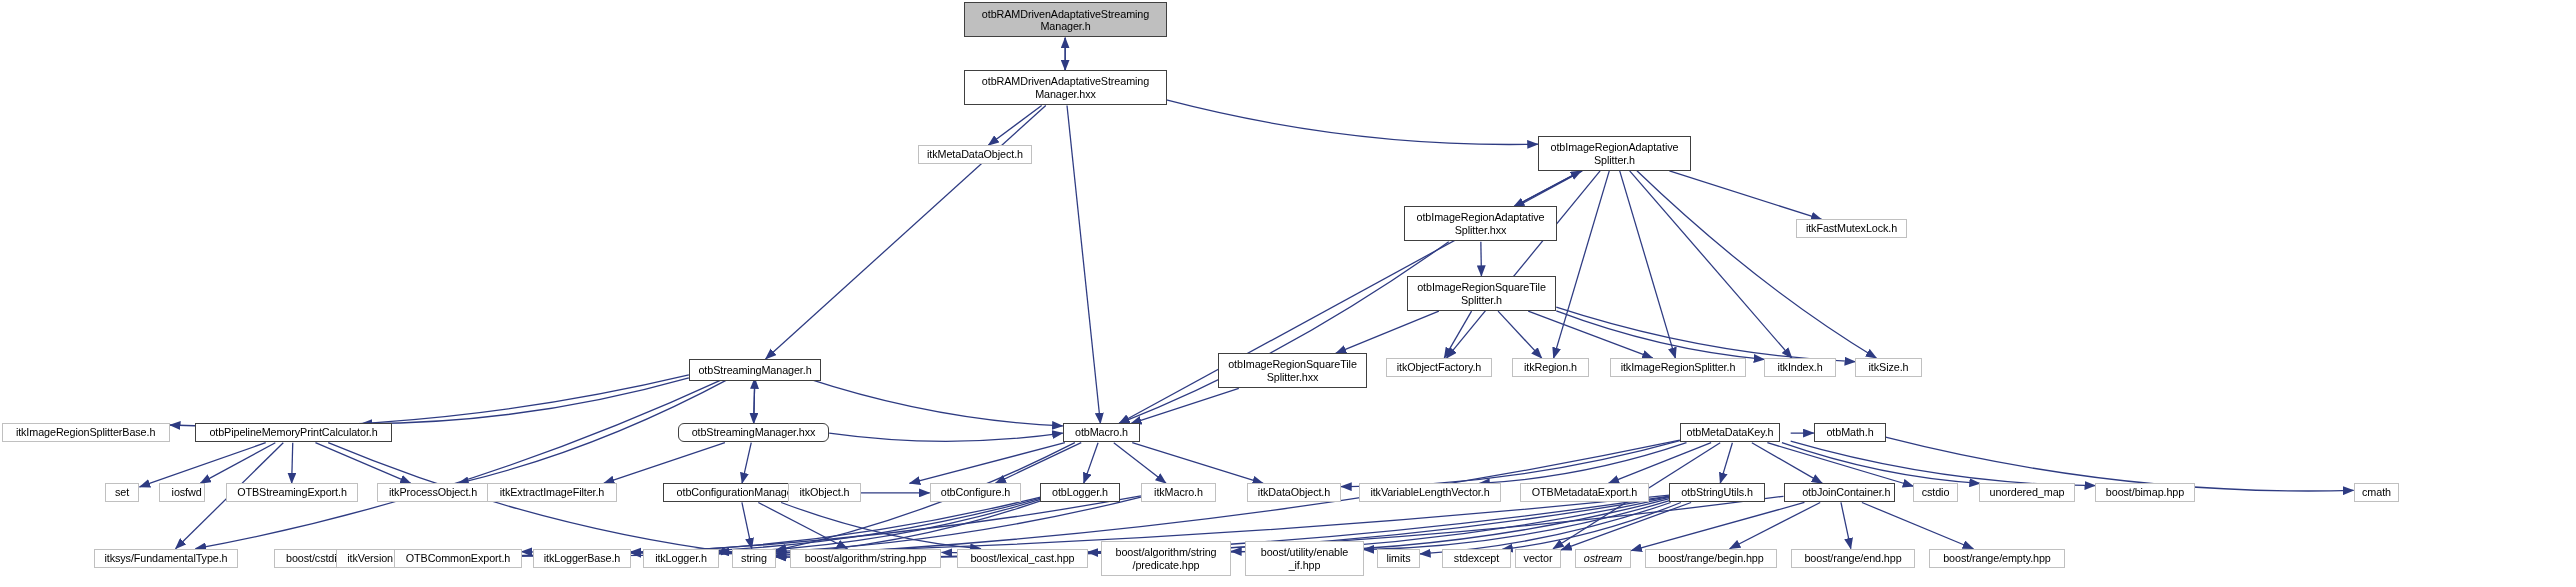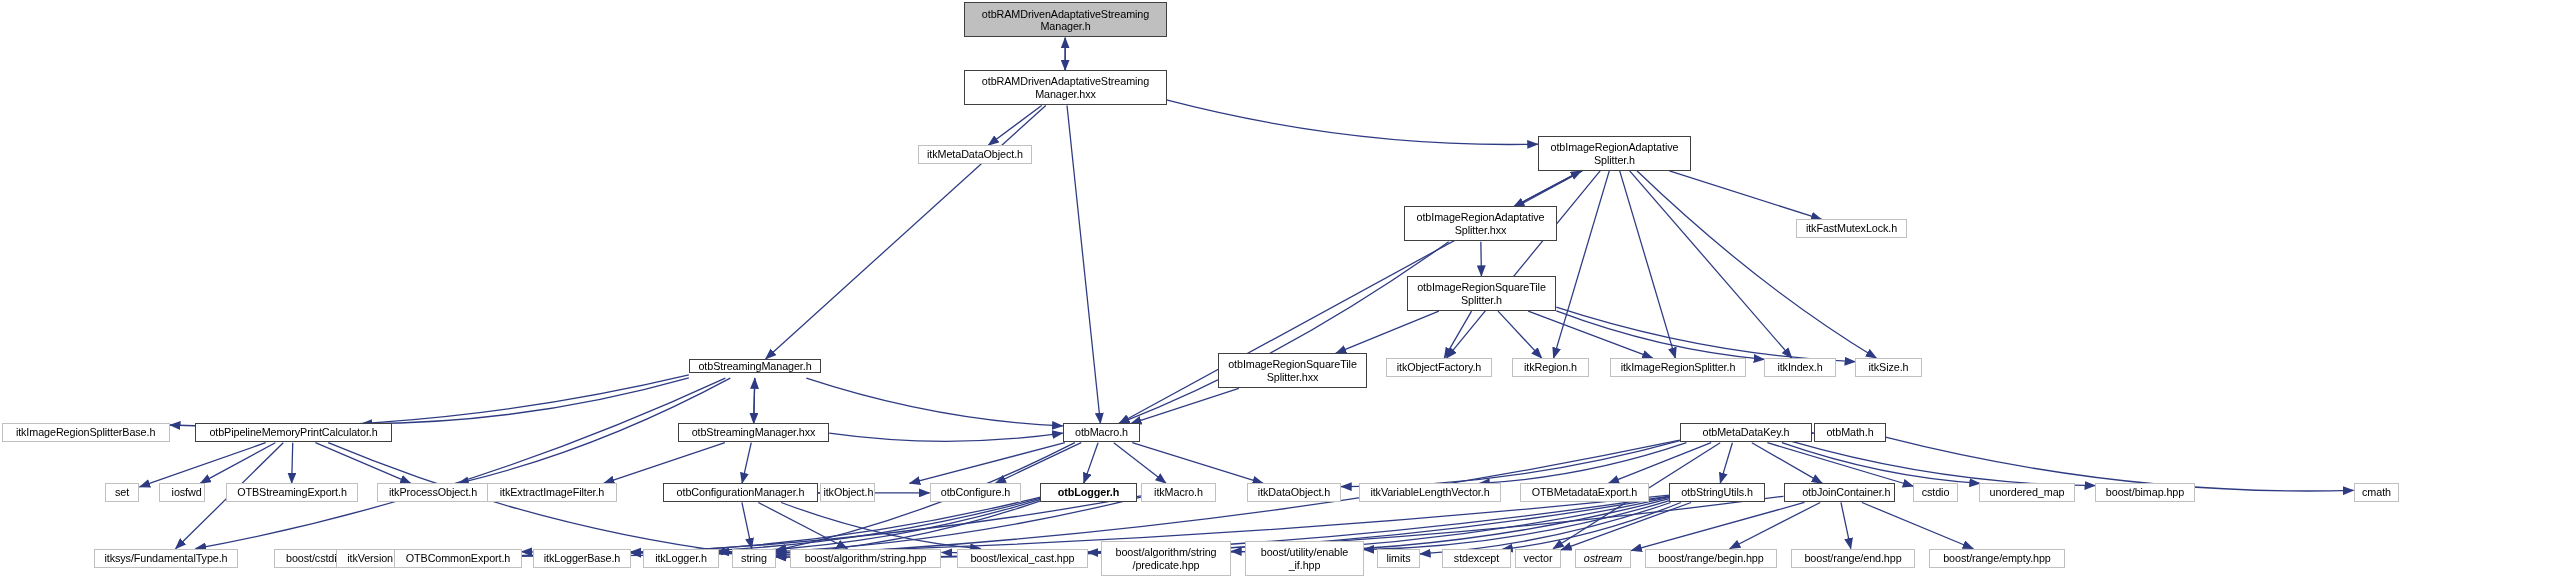--- a/index.html
+++ b/index.html
@@ -162,36 +162,36 @@
 Splitter.hxx</span></div>
     <div class="node bold" style="left: 1407px; top: 276px; width: 149px; height: 35px;"><span class="node-label">otbImageRegionSquareTile
 Splitter.h</span></div>
     <div class="node bold" style="left: 1218px; top: 353px; width: 149px; height: 35px;"><span class="node-label">otbImageRegionSquareTile
 Splitter.hxx</span></div>
     <div class="node" style="left: 1386px; top: 358px; width: 106px; height: 19px;"><span class="node-label">itkObjectFactory.h</span></div>
     <div class="node" style="left: 1512px; top: 358px; width: 77px; height: 19px;"><span class="node-label">itkRegion.h</span></div>
     <div class="node" style="left: 1610px; top: 358px; width: 136px; height: 19px;"><span class="node-label">itkImageRegionSplitter.h</span></div>
     <div class="node" style="left: 1764px; top: 358px; width: 72px; height: 19px;"><span class="node-label">itkIndex.h</span></div>
     <div class="node" style="left: 1855px; top: 358px; width: 67px; height: 19px;"><span class="node-label">itkSize.h</span></div>
-    <div class="node bold" style="left: 689px; top: 359px; width: 132px; height: 14px;"><span class="node-label">otbStreamingManager.h</span></div>
+    <div class="node bold" style="left: 689px; top: 359px; width: 132px; height: 22px;"><span class="node-label">otbStreamingManager.h</span></div>
     <div class="node" style="left: 1.6px; top: 423px; width: 168px; height: 19px;"><span class="node-label">itkImageRegionSplitterBase.h</span></div>
     <div class="node bold" style="left: 195px; top: 423px; width: 197px; height: 19px;"><span class="node-label">otbPipelineMemoryPrintCalculator.h</span></div>
-    <div class="node bold" style="left: 678px; top: 423px; width: 151px; height: 19px;"><span class="node-label">otbStreamingManager.hxx</span></div>
+    <div class="node bold" style="left: 678px; top: 423px; width: 151px; height: 19px; border-radius: 6px;"><span class="node-label">otbStreamingManager.hxx</span></div>
     <div class="node bold" style="left: 1063px; top: 423px; width: 77px; height: 19px;"><span class="node-label">otbMacro.h</span></div>
-    <div class="node bold" style="left: 1680px; top: 423px; width: 132px; height: 19px;"><span class="node-label">otbMetaDataKey.h</span></div>
+    <div class="node bold" style="left: 1680px; top: 423px; width: 100px; height: 19px;"><span class="node-label">otbMetaDataKey.h</span></div>
     <div class="node bold" style="left: 1814px; top: 423px; width: 72px; height: 19px;"><span class="node-label">otbMath.h</span></div>
     <div class="node" style="left: 105px; top: 483px; width: 34px; height: 19px;"><span class="node-label">set</span></div>
     <div class="node" style="left: 159px; top: 483px; width: 46px; height: 19px; text-align: right;"><span class="node-label">iosfwd</span></div>
     <div class="node" style="left: 226px; top: 483px; width: 132px; height: 19px;"><span class="node-label">OTBStreamingExport.h</span></div>
     <div class="node" style="left: 377px; top: 483px; width: 112px; height: 19px;"><span class="node-label">itkProcessObject.h</span></div>
     <div class="node" style="left: 487px; top: 483px; width: 130px; height: 19px;"><span class="node-label">itkExtractImageFilter.h</span></div>
     <div class="node bold" style="left: 663px; top: 483px; width: 155px; height: 19px;"><span class="node-label">otbConfigurationManager.h</span></div>
-    <div class="node" style="left: 820px; top: 483px; width: 55px; height: 19px;"><span class="node-label">itkObject.h</span></div>
+    <div class="node" style="left: 788px; top: 483px; width: 73px; height: 19px;"><span class="node-label">itkObject.h</span></div>
     <div class="node" style="left: 930px; top: 483px; width: 91px; height: 19px;"><span class="node-label">otbConfigure.h</span></div>
-    <div class="node bold" style="left: 1040px; top: 483px; width: 97px; height: 19px; font-weight: bold;"><span class="node-label">otbLogger.h</span></div>
+    <div class="node bold" style="left: 1040px; top: 483px; width: 80px; height: 19px;"><span class="node-label">otbLogger.h</span></div>
     <div class="node" style="left: 1141px; top: 483px; width: 75px; height: 19px;"><span class="node-label">itkMacro.h</span></div>
     <div class="node" style="left: 1247px; top: 483px; width: 94px; height: 19px;"><span class="node-label">itkDataObject.h</span></div>
     <div class="node" style="left: 1359px; top: 483px; width: 142px; height: 19px;"><span class="node-label">itkVariableLengthVector.h</span></div>
     <div class="node" style="left: 1520px; top: 483px; width: 129px; height: 19px;"><span class="node-label">OTBMetadataExport.h</span></div>
     <div class="node bold" style="left: 1669px; top: 483px; width: 96px; height: 19px;"><span class="node-label">otbStringUtils.h</span></div>
     <div class="node bold" style="left: 1784px; top: 483px; width: 111px; height: 19px; padding-left: 16px;"><span class="node-label">otbJoinContainer.h</span></div>
     <div class="node" style="left: 1913px; top: 483px; width: 45px; height: 19px;"><span class="node-label">cstdio</span></div>
     <div class="node" style="left: 1979px; top: 483px; width: 96px; height: 19px;"><span class="node-label">unordered_map</span></div>
     <div class="node" style="left: 2095px; top: 483px; width: 100px; height: 19px;"><span class="node-label">boost/bimap.hpp</span></div>
     <div class="node" style="left: 2354px; top: 483px; width: 45px; height: 19px;"><span class="node-label">cmath</span></div>

